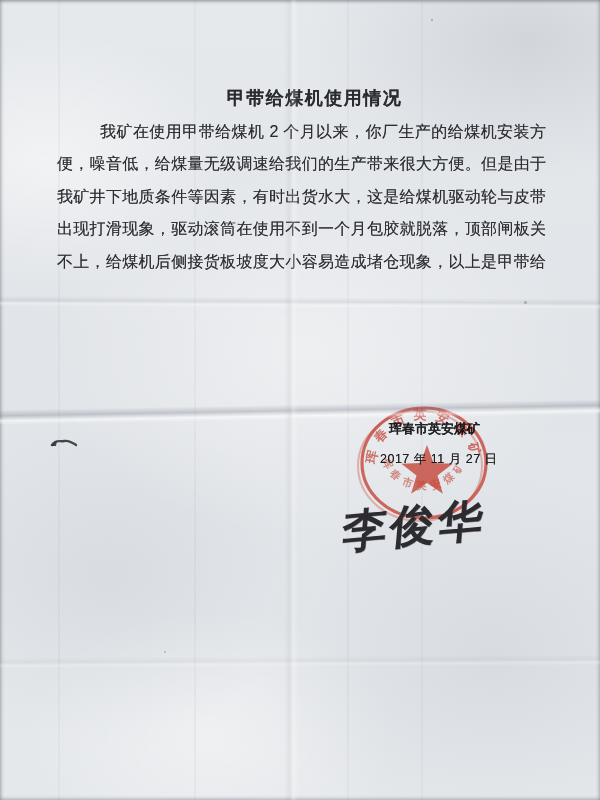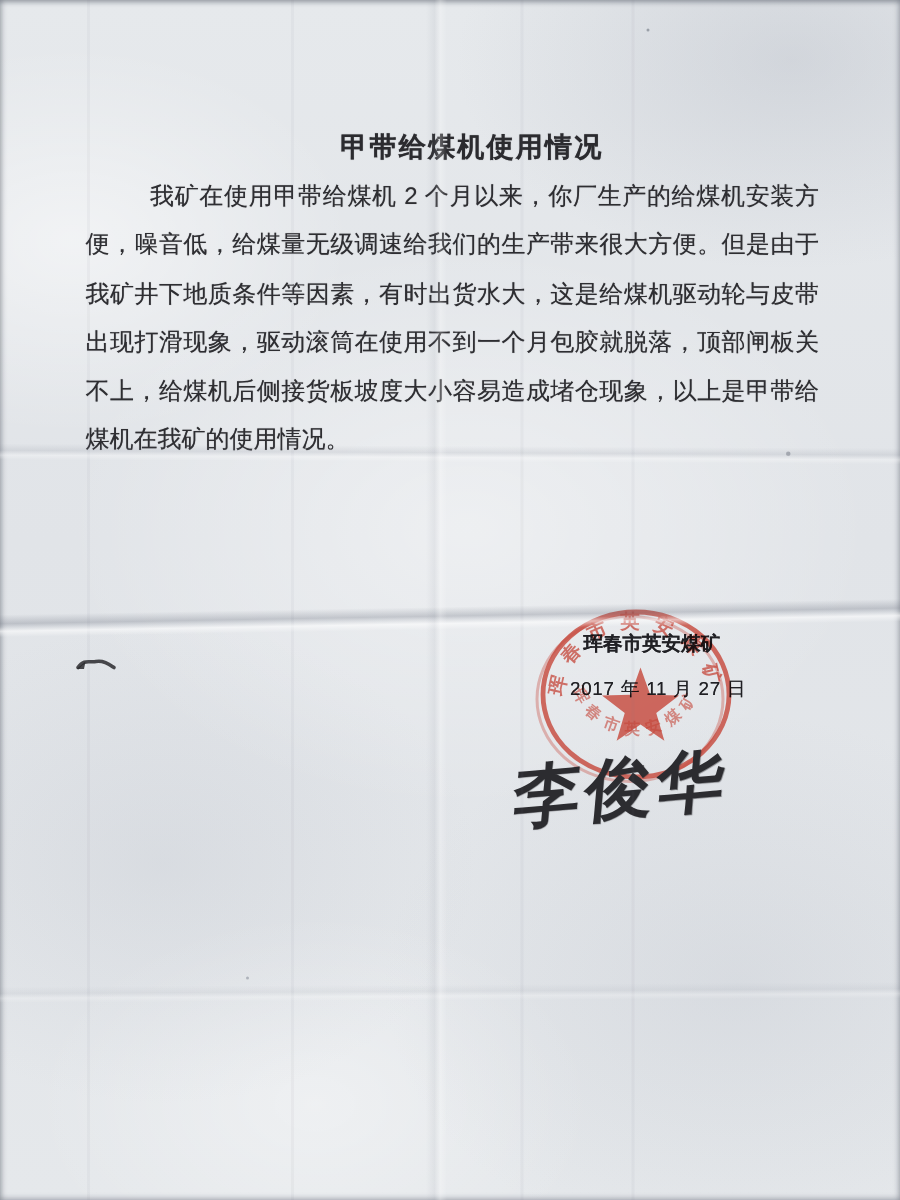--- a/index.html
+++ b/index.html
@@ -84,21 +84,20 @@
 <div class="paper">
 
   <div class="doc-title">甲带给煤机使用情况</div>
 
   <div class="doc-body">
     <div class="body-line indent">我矿在使用甲带给煤机 2 个月以来，你厂生产的给煤机安装方</div>
     <div class="body-line">便，噪音低，给煤量无级调速给我们的生产带来很大方便。但是由于</div>
     <div class="body-line">我矿井下地质条件等因素，有时出货水大，这是给煤机驱动轮与皮带</div>
     <div class="body-line">出现打滑现象，驱动滚筒在使用不到一个月包胶就脱落，顶部闸板关</div>
     <div class="body-line">不上，给煤机后侧接货板坡度大小容易造成堵仓现象，以上是甲带给</div>
-    <div class="body-line last">煤机在我矿的使用情况。</div>
   </div>
 
   <svg class="seal-svg" width="138" height="124" viewBox="0 0 138 124">
     <defs>
       <path id="arcTop" d="M 20,63 A 48,44 0 0 1 116,63" fill="none"></path>
       <path id="arcBottom" d="M 26,60 A 44,42 0 0 0 110,60" fill="none"></path>
     </defs>
     <ellipse cx="68" cy="63" rx="62" ry="55" fill="none" stroke="#c5463a" stroke-width="3.2" opacity="0.8"></ellipse>
     <ellipse cx="64" cy="66" rx="62" ry="55" fill="none" stroke="#c5463a" stroke-width="2" opacity="0.35"></ellipse>
     <path d="M71,45 L77.5,63.1 L96.7,63.7 L81.5,75.4 L86.9,93.8 L71,83 L55.1,93.8 L60.5,75.4 L45.3,63.7 L64.5,63.1 Z" fill="#c5463a" opacity="0.8"></path>

